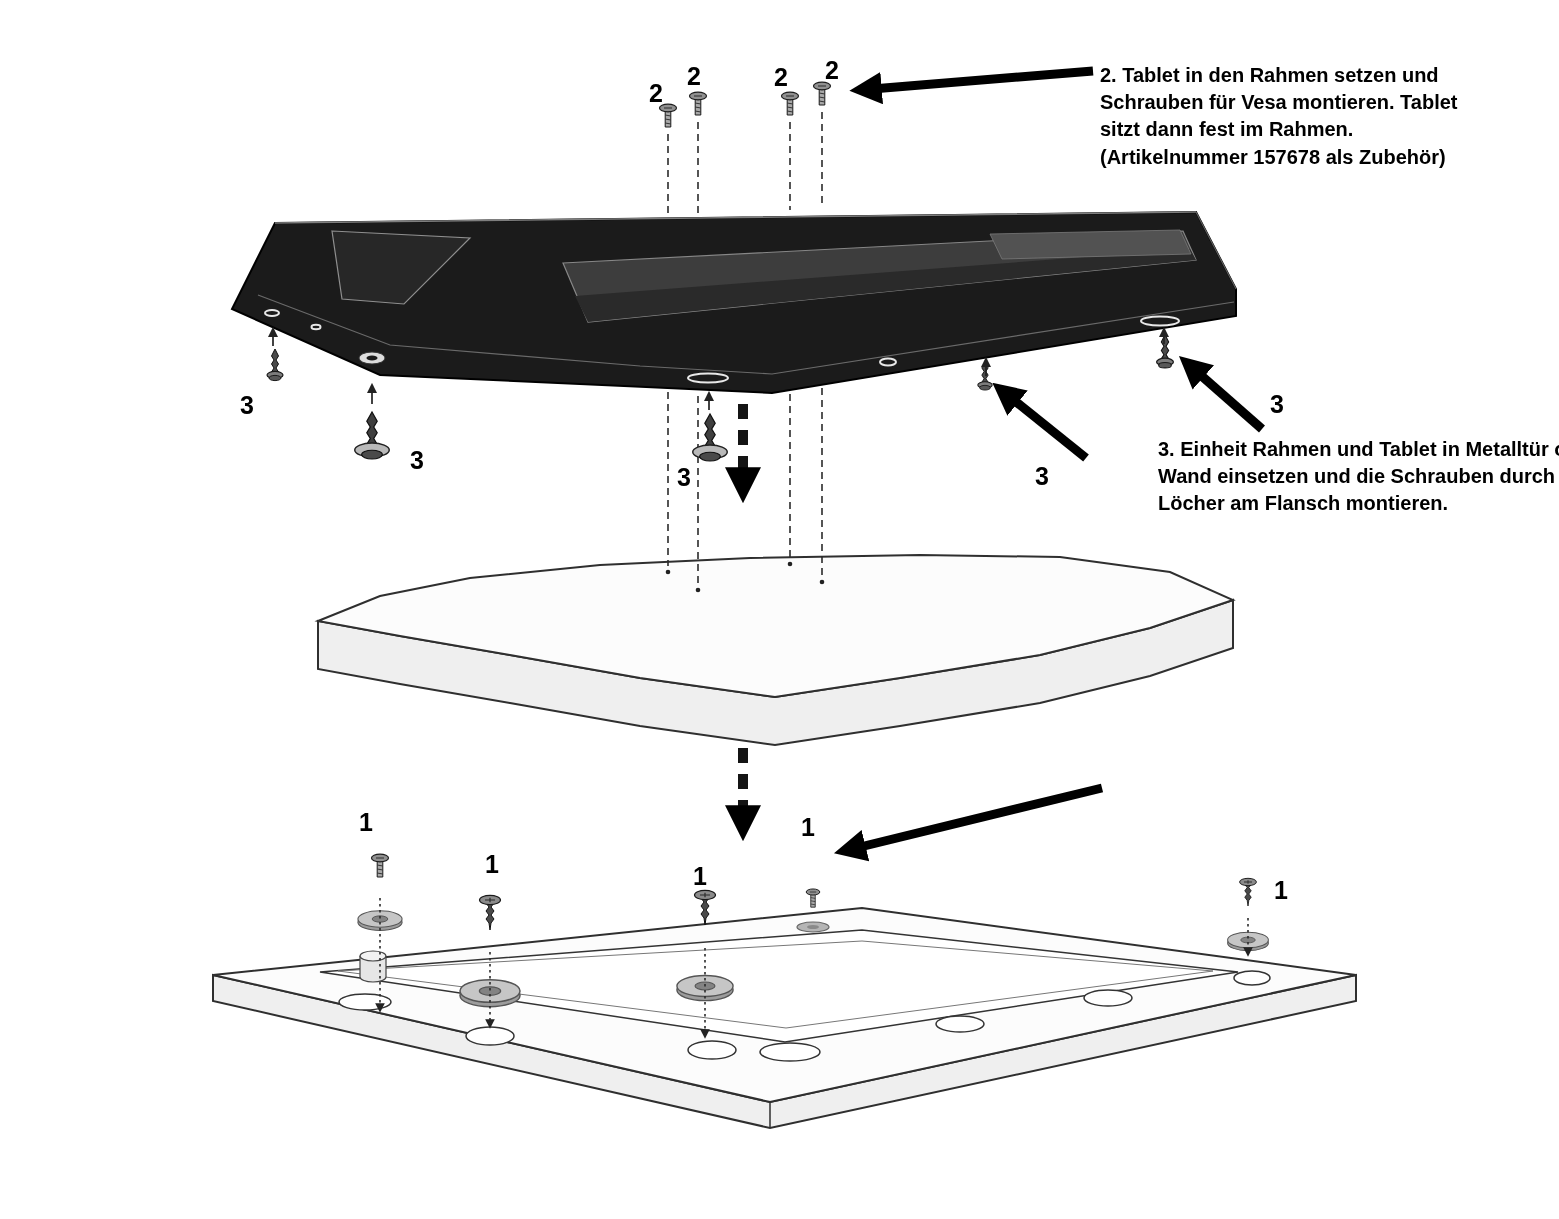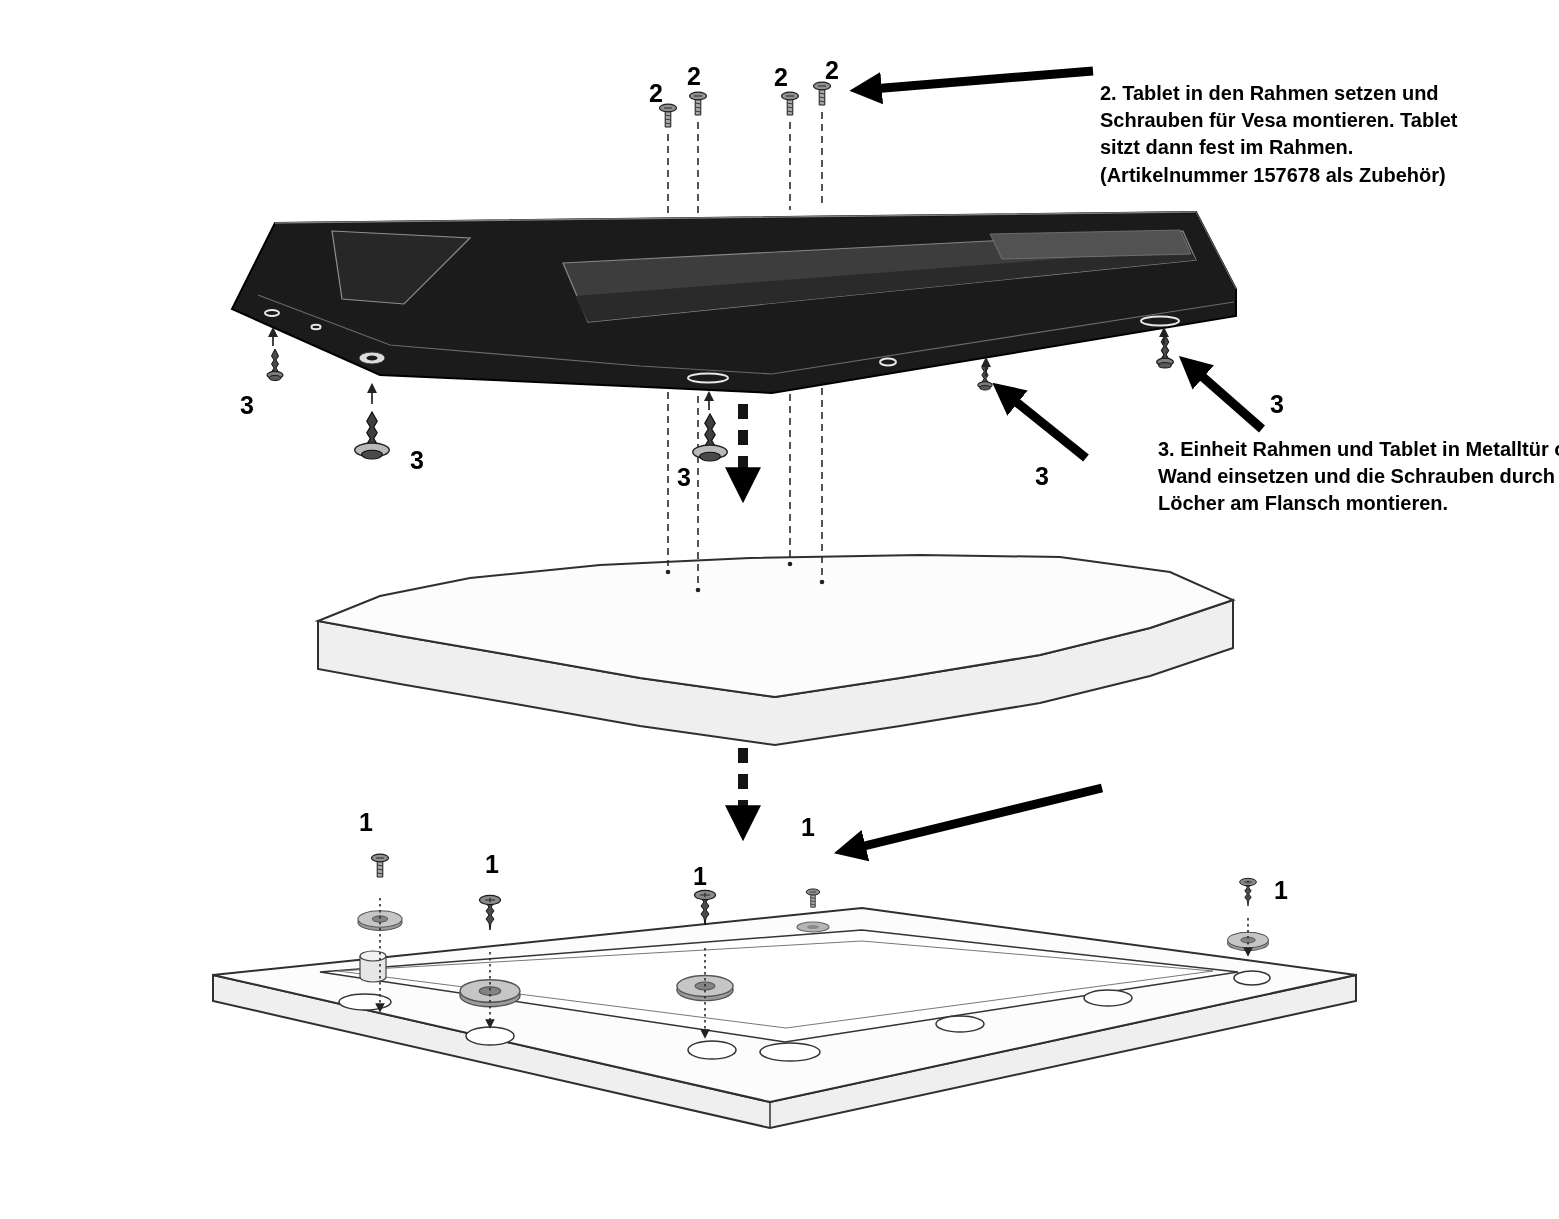--- a/index.html
+++ b/index.html
@@ -178,15 +178,15 @@
     <text class="lbl" x="1277" y="413">3</text>
 
     <text class="lbl" x="366" y="831">1</text>
     <text class="lbl" x="492" y="873">1</text>
     <text class="lbl" x="700" y="885">1</text>
     <text class="lbl" x="808" y="836">1</text>
     <text class="lbl" x="1281" y="899">1</text>
   </g>
 </svg>
 
-<div class="note" style="left:1100px;top:80px;width:402px">2. Tablet in den Rahmen setzen und Schrauben für Vesa montieren. Tablet sitzt dann fest im Rahmen. (Artikelnummer 157678 als Zubehör)</div>
+<div class="note" style="left:1100px;top:62px;width:402px">2. Tablet in den Rahmen setzen und Schrauben für Vesa montieren. Tablet sitzt dann fest im Rahmen. (Artikelnummer 157678 als Zubehör)</div>
 <div class="note" style="left:1158px;top:436px;width:446px">3. Einheit Rahmen und Tablet in Metalltür oder Wand einsetzen und die Schrauben durch die Löcher am Flansch montieren.</div>
 </div>
 
 </body></html>

